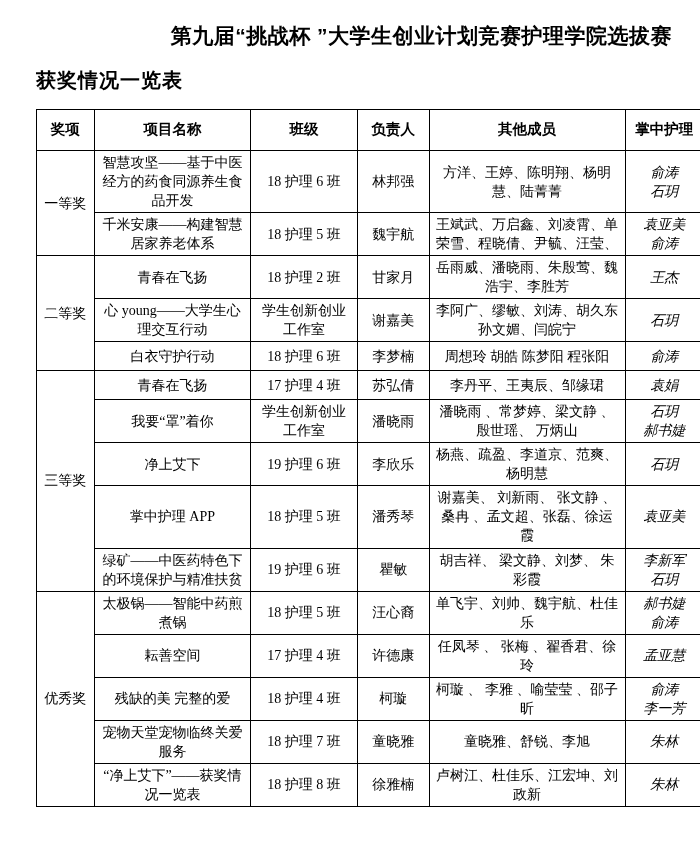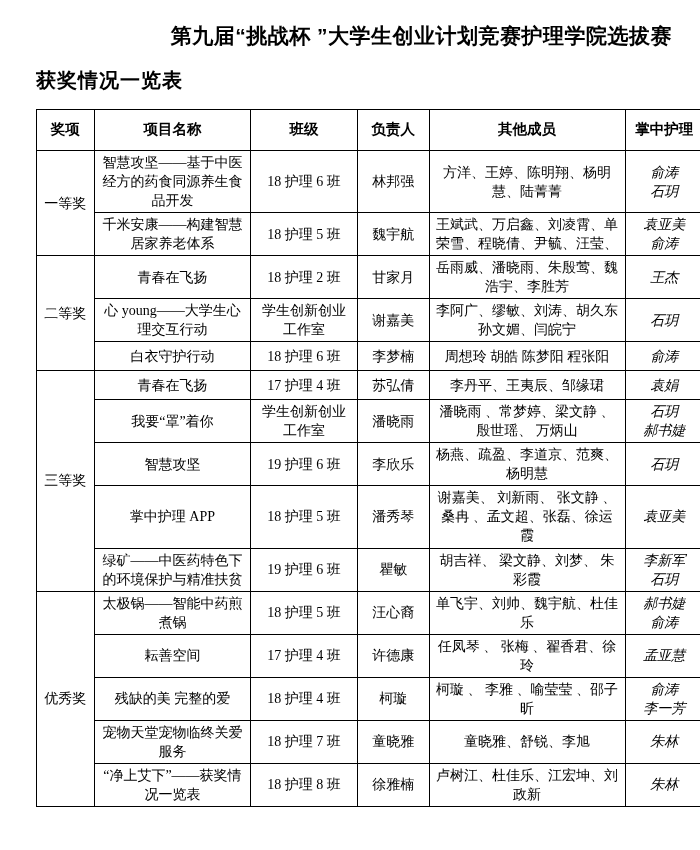--- a/index.html
+++ b/index.html
@@ -143,21 +143,21 @@
         </tr>
         <tr>
           <td class="project-cell">我要“罩”着你</td>
           <td class="class-cell">学生创新创业工作室</td>
           <td class="leader-cell">潘晓雨</td>
           <td class="members-cell">潘晓雨 、常梦婷、梁文静 、殷世瑶、 万炳山</td>
           <td class="advisor-cell">石玥
 郝书婕</td>
         </tr>
         <tr>
-          <td class="project-cell">智慧攻坚</td>
+          <td class="project-cell">净上艾下</td>
           <td class="class-cell">19 护理 6 班</td>
           <td class="leader-cell">李欣乐</td>
           <td class="members-cell">杨燕、疏盈、李道京、范爽、杨明慧</td>
           <td class="advisor-cell">石玥</td>
         </tr>
         <tr>
           <td class="project-cell">掌中护理 APP</td>
           <td class="class-cell">18 护理 5 班</td>
           <td class="leader-cell">潘秀琴</td>
           <td class="members-cell">谢嘉美、 刘新雨、 张文静 、桑冉 、孟文超、张磊、徐运霞</td>

